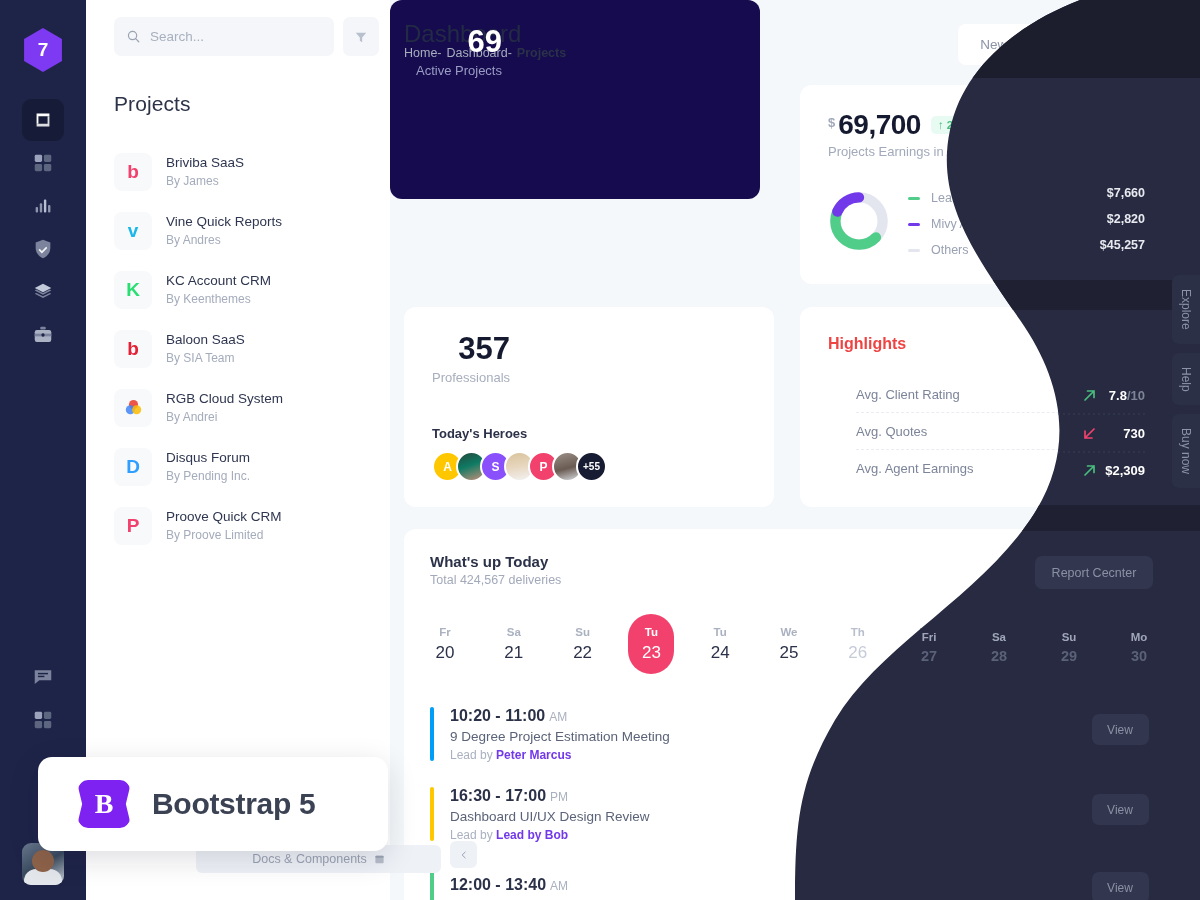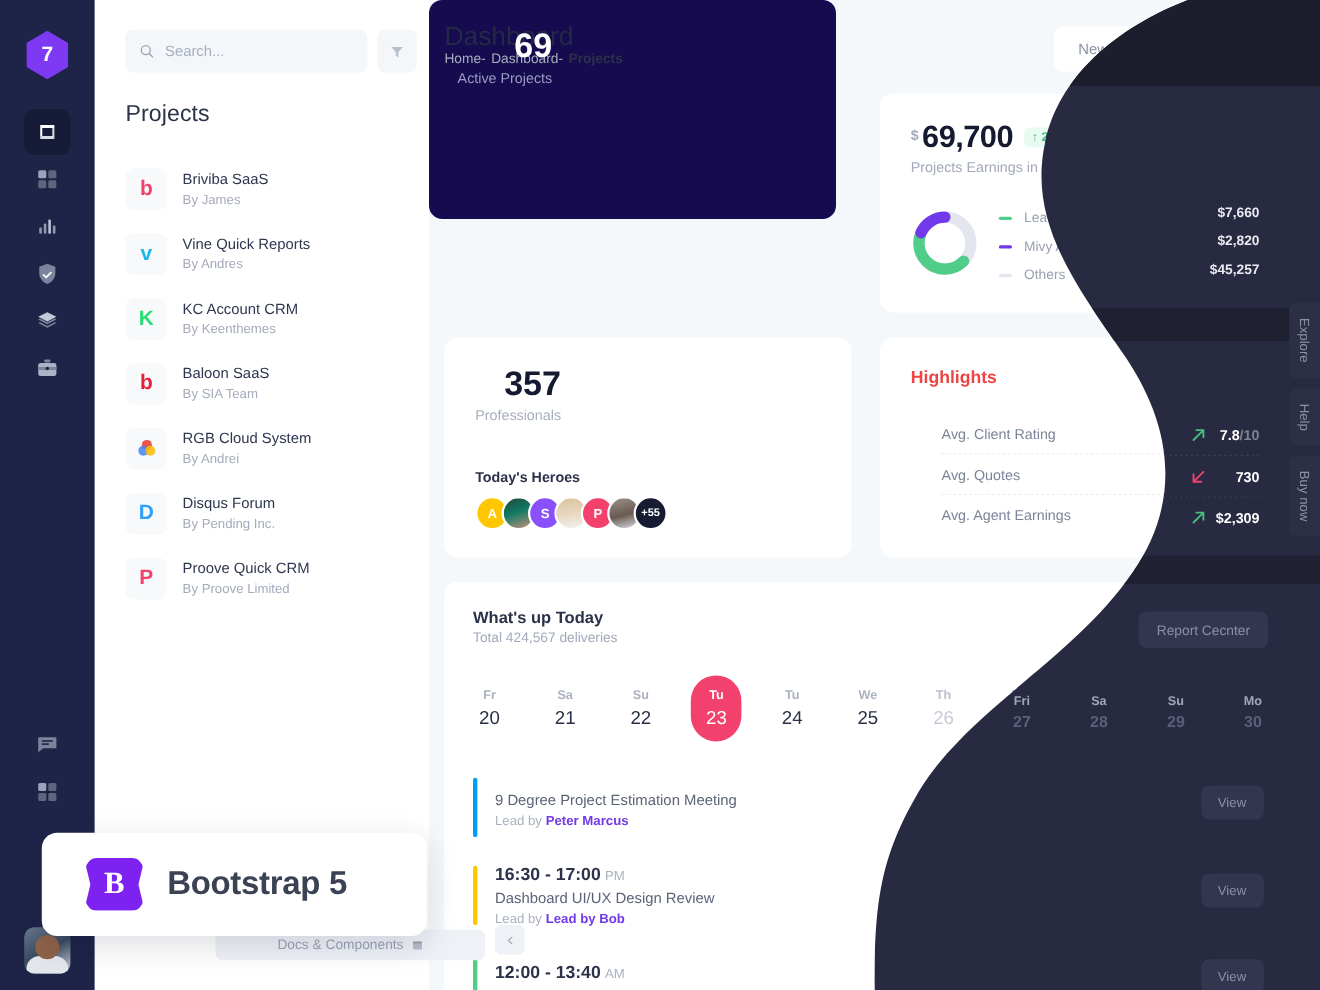--- a/index.html
+++ b/index.html
@@ -49,21 +49,21 @@
     position: absolute; left: 2px; top: 26px; width: 38px; height: 20px;
     border-radius: 12px 12px 0 0; background: #e3e7ec;
   }
 
   
   .side {
     position: absolute; left: 86px; top: 0; width: 304px; height: 900px;
     background: #ffffff; z-index: 5;
   }
   .search-row {
-    position: absolute; left: 28px; top: 27px;
+    position: absolute; left: 28px; top: 17px;
     display: flex; gap: 9px; align-items: center;
   }
   .search-box {
     width: 220px; height: 39px; background: #f4f6f9; border-radius: 7px;
     display: flex; align-items: center; padding: 0 12px; gap: 9px;
   }
   .search-box input {
     border: none; outline: none; background: transparent;
     font-family: "Liberation Sans", sans-serif; font-size: 13.5px;
     color: #9aa4b5; width: 160px;
@@ -640,20 +640,23 @@
         <div class="day dim">
           <span class="dw">Mo</span>
           <span class="dn">30</span>
         </div>
       </div>
 
       <div class="events">
         <div class="event">
           <div class="ev-bar" style="background:#009ef7"></div>
           <div class="ev-body">
+            <div class="ev-time">
+              <span>10:20 - 11:00</span><span class="ev-ampm">AM</span>
+            </div>
             <div class="ev-name">9 Degree Project Estimation Meeting</div>
             <div class="ev-lead">
               <span>Lead by </span><b>Peter Marcus</b>
             </div>
           </div>
           <button class="view-btn">View</button>
         </div>
 
         <div class="event">
           <div class="ev-bar" style="background:#ffc700"></div>

